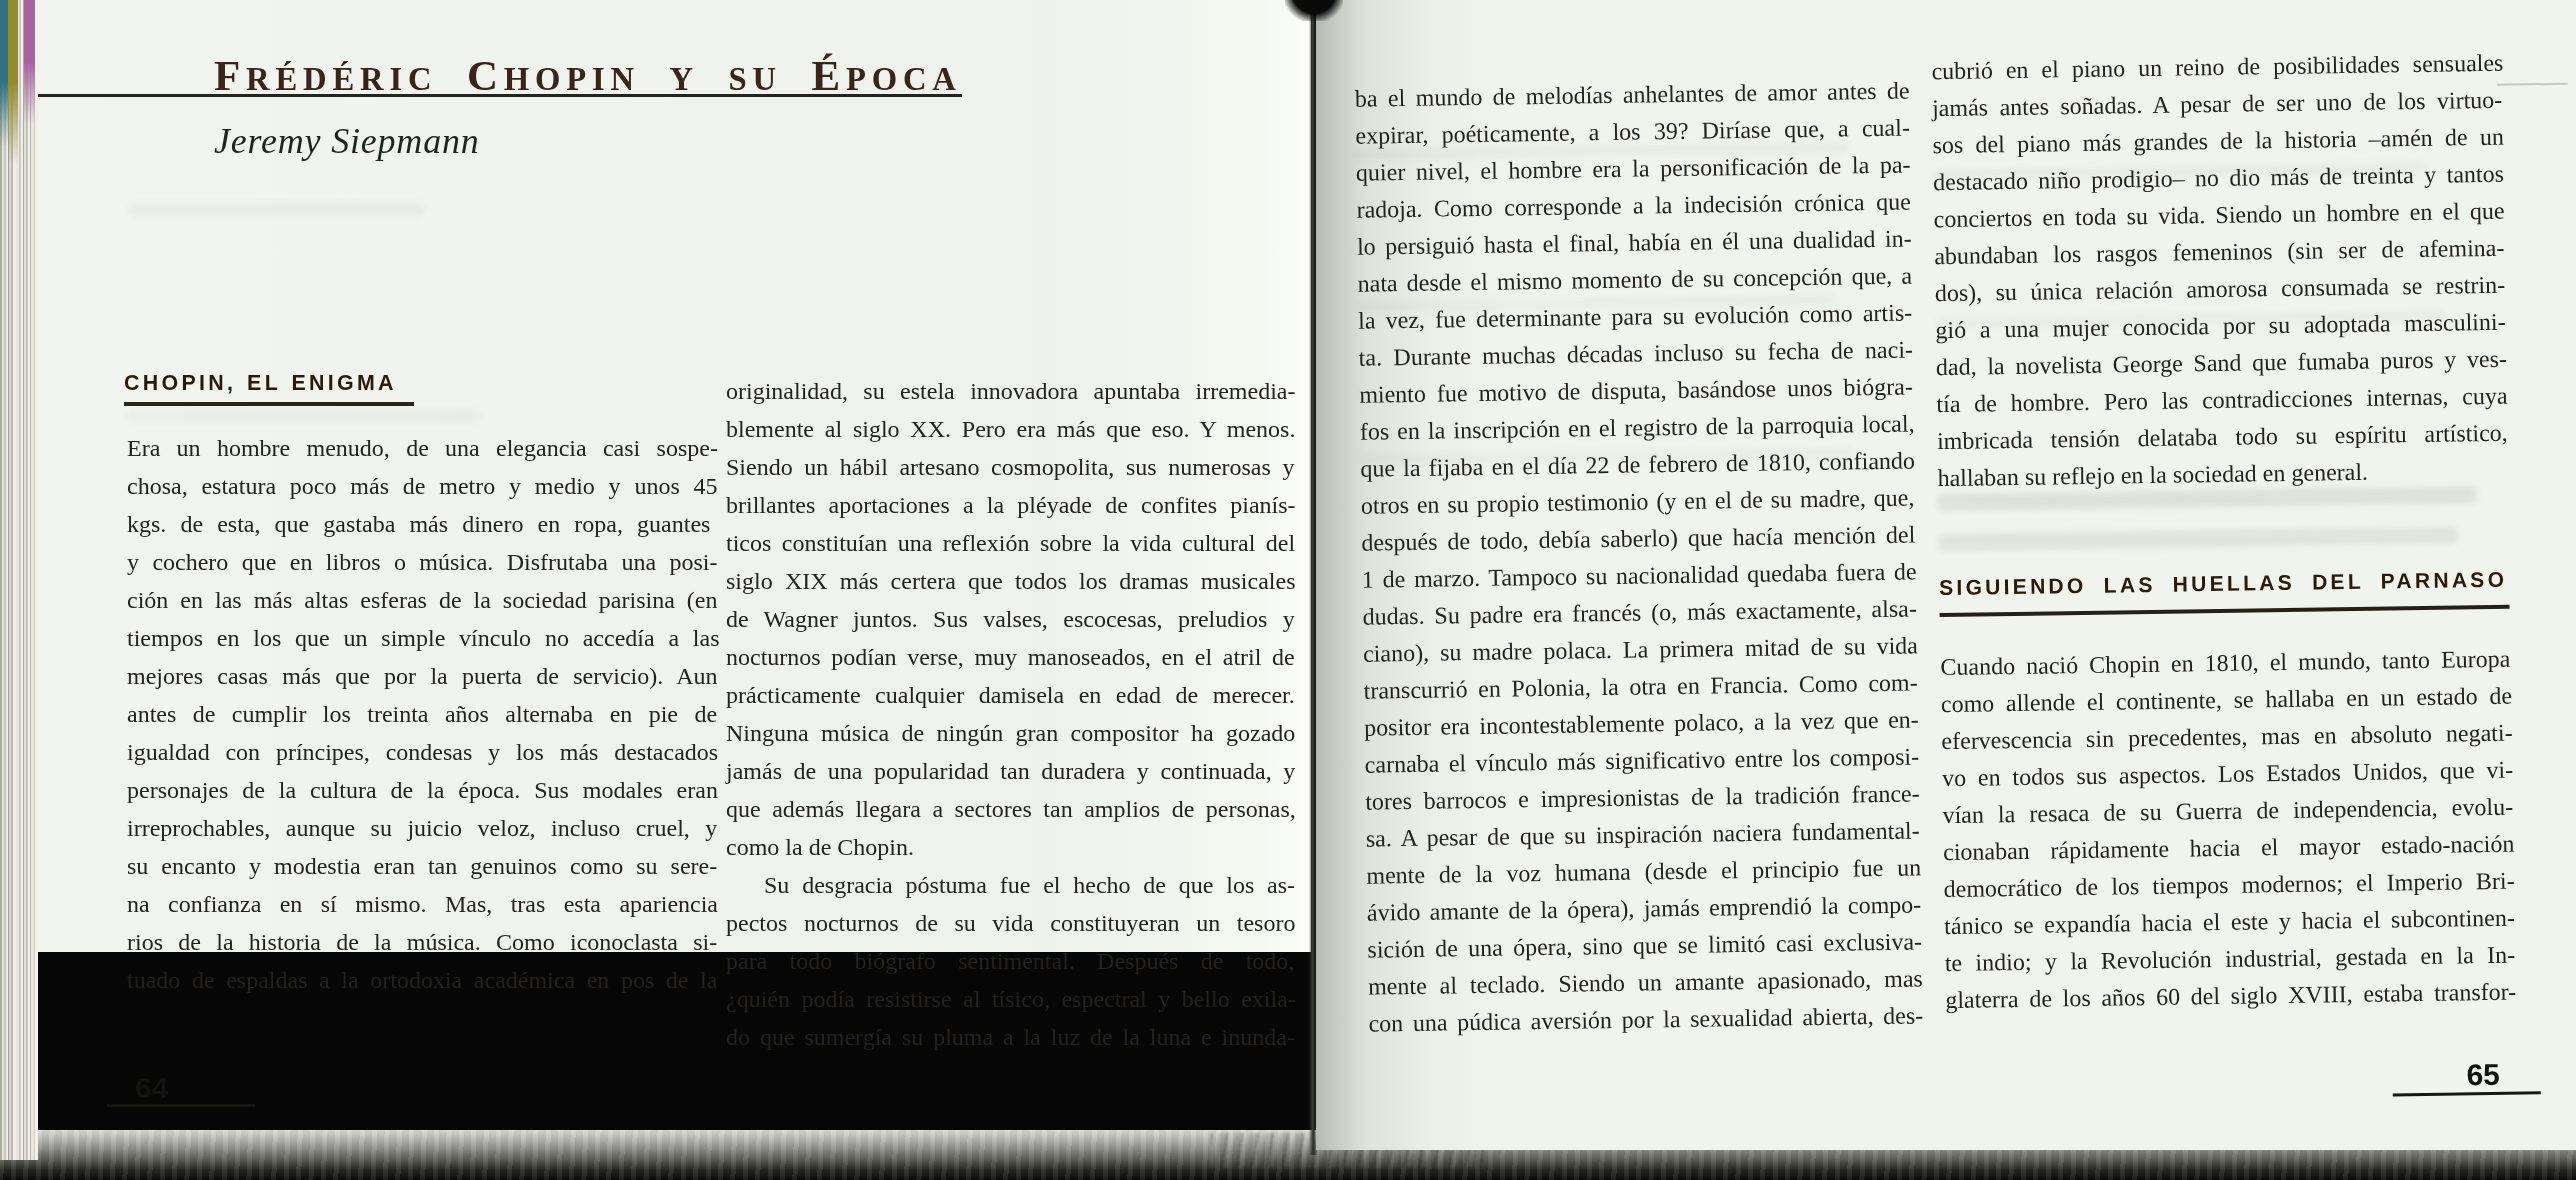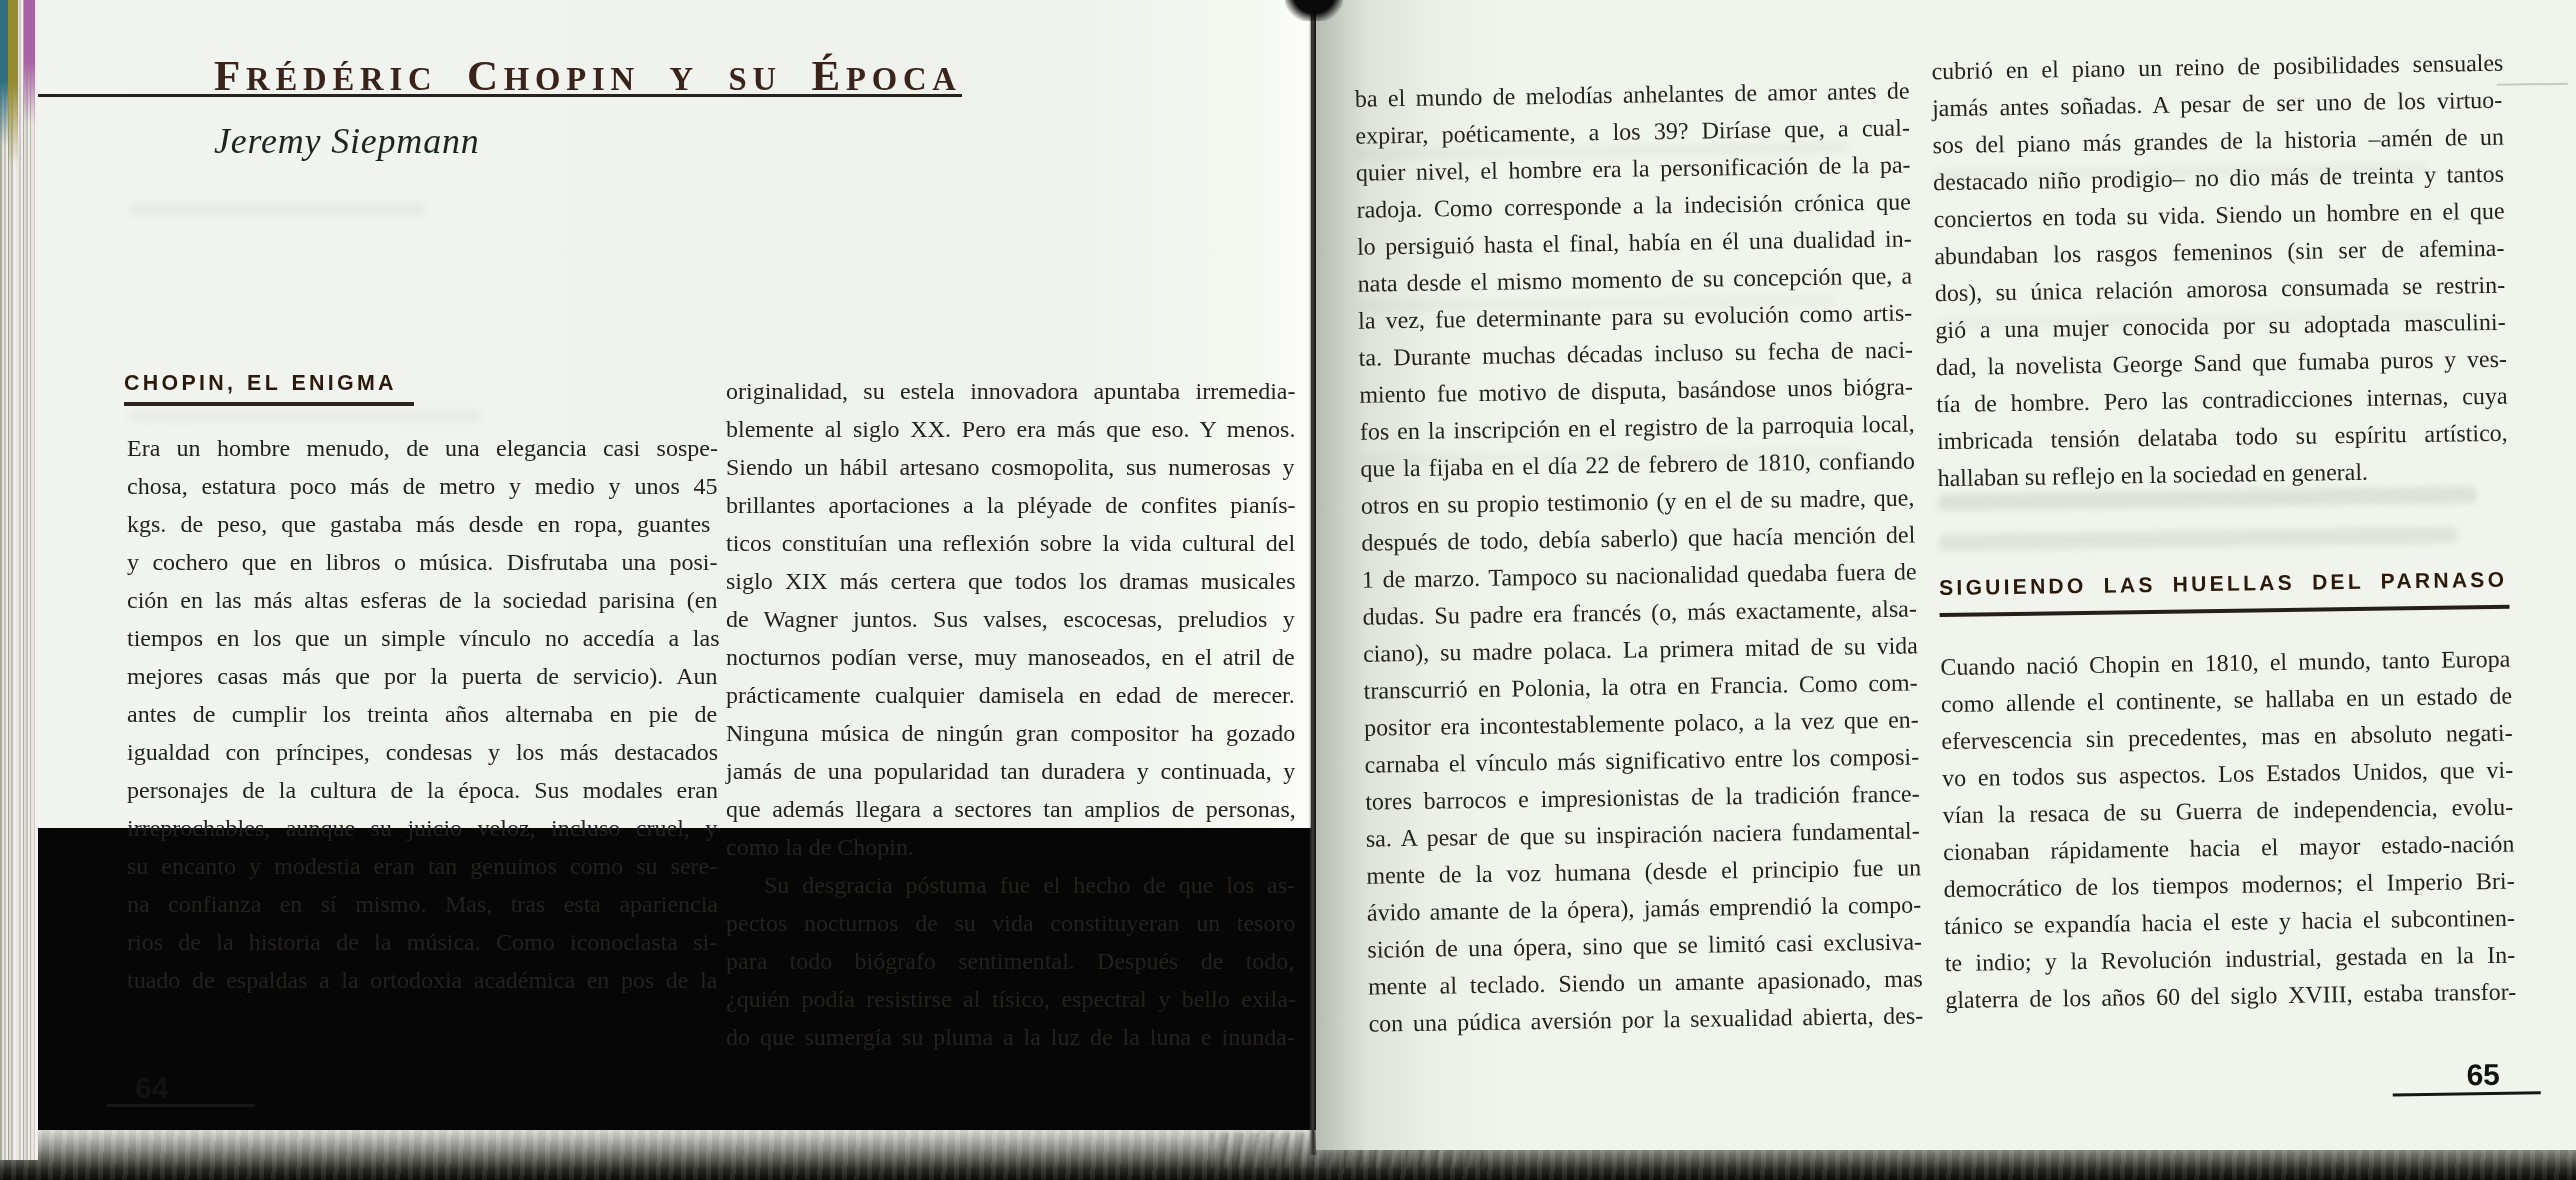--- a/index.html
+++ b/index.html
@@ -34,21 +34,21 @@
       #a9ad9b 23px 24px,#dde0d3 24px 26px,#c9bfc6 26px 28px,#efefe7 28px 30.5px,
       #b3b7a6 30.5px 31px,#e6e8dc 31px 34px,#d4cad0 34px 35px,#f1f1e9 35px 38px);
   }
   .edge-cap{position:absolute;top:0;}
   .edge-cap.teal{left:0;width:8.2px;height:147px;background:linear-gradient(180deg,#2f7082 0%,#2f7082 55%,rgba(47,112,130,0) 100%);}
   .edge-cap.olive{left:8.2px;width:10px;height:165px;background:linear-gradient(180deg,#948b2f 0%,#948b2f 50%,rgba(148,139,47,0) 100%);}
   .edge-cap.magenta{left:24px;width:10.7px;height:124px;background:linear-gradient(180deg,#a863a4 0%,#a863a4 50%,rgba(168,99,164,0) 100%);}
 
   
   .left-page{
-    position:absolute;left:38px;top:0;width:1273px;height:828px;
+    position:absolute;left:38px;top:0;width:1273px;height:952px;
     background:linear-gradient(90deg,#f2f5ef 0%,#eff2ec 80%,#f6f8f2 96%,#fcfdfa 100%);
   }
   .junction{
     position:absolute;left:1309px;top:0;width:8.2px;height:1155px;
     background:linear-gradient(90deg, rgba(40,40,36,0) 0%, #3c3c37 45%, #2e2e2a 58%, rgba(40,40,36,0) 100%);
   }
   .right-page{
     position:absolute;left:1316px;top:0;width:1260px;height:1150px;
     background:linear-gradient(90deg,#b6bab2 0%,#c6cac2 1.5%,#dee2da 4%,#ecefe8 9%,#f1f4ed 15%,#f1f4ed 100%);
   }
@@ -126,21 +126,21 @@
     <h1 class="title" style="color: rgb(57, 35, 26);">F<span class="sc">R</span><span class="sc">É</span><span class="sc">D</span><span class="sc">É</span><span class="sc">R</span><span class="sc">I</span><span class="sc">C</span> C<span class="sc">H</span><span class="sc">O</span><span class="sc">P</span><span class="sc">I</span><span class="sc">N</span> <span class="sc">Y</span> <span class="sc">S</span><span class="sc">U</span> É<span class="sc">P</span><span class="sc">O</span><span class="sc">C</span><span class="sc">A</span></h1>
     <div class="title-rule"></div>
     <div class="author">Jeremy Siepmann</div>
 
     <div class="sec-header lp-h fitjust" style="color: rgb(43, 26, 12);"><span style="display: inline-block; white-space: nowrap; word-spacing: 1.6px;">CHOPIN, EL ENIGMA</span></div>
     <div class="sec-rule lp-hr"></div>
 
     <div class="col col1" style="color: rgb(36, 34, 31);">
         <div class="bline fitjust lp-line"><span style="display: inline-block; white-space: nowrap; word-spacing: 10.3px;">Era un hombre menudo, de una elegancia casi sospe-</span></div>
         <div class="bline fitjust lp-line"><span style="display: inline-block; white-space: nowrap; word-spacing: 7.8px;">chosa, estatura poco más de metro y medio y unos 45</span></div>
-        <div class="bline fitjust lp-line"><span style="display: inline-block; white-space: nowrap; word-spacing: 8.1px;">kgs. de peso, que gastaba más desde en ropa, guantes</span></div>
+        <div class="bline fitjust lp-line"><span style="display: inline-block; white-space: nowrap; word-spacing: 8.1px;">kgs. de esta, que gastaba más dinero en ropa, guantes</span></div>
         <div class="bline fitjust lp-line"><span style="display: inline-block; white-space: nowrap; word-spacing: 7.4px;">y cochero que en libros o música. Disfrutaba una posi-</span></div>
         <div class="bline fitjust lp-line"><span style="display: inline-block; white-space: nowrap; word-spacing: 6px;">ción en las más altas esferas de la sociedad parisina (en</span></div>
         <div class="bline fitjust lp-line"><span style="display: inline-block; white-space: nowrap; word-spacing: 7.8px;">tiempos en los que un simple vínculo no accedía a las</span></div>
         <div class="bline fitjust lp-line"><span style="display: inline-block; white-space: nowrap; word-spacing: 8.3px;">mejores casas más que por la puerta de servicio). Aun</span></div>
         <div class="bline fitjust lp-line"><span style="display: inline-block; white-space: nowrap; word-spacing: 10.4px;">antes de cumplir los treinta años alternaba en pie de</span></div>
         <div class="bline fitjust lp-line"><span style="display: inline-block; white-space: nowrap; word-spacing: 9.8px;">igualdad con príncipes, condesas y los más destacados</span></div>
         <div class="bline fitjust lp-line"><span style="display: inline-block; white-space: nowrap; word-spacing: 7.9px;">personajes de la cultura de la época. Sus modales eran</span></div>
         <div class="bline fitjust lp-line"><span style="display: inline-block; white-space: nowrap; word-spacing: 9.5px;">irreprochables, aunque su juicio veloz, incluso cruel, y</span></div>
         <div class="bline fitjust lp-line"><span style="display: inline-block; white-space: nowrap; word-spacing: 7px;">su encanto y modestia eran tan genuinos como su sere-</span></div>
         <div class="bline fitjust lp-line"><span style="display: inline-block; white-space: nowrap; word-spacing: 12.4px;">na confianza en sí mismo. Mas, tras esta apariencia</span></div>

